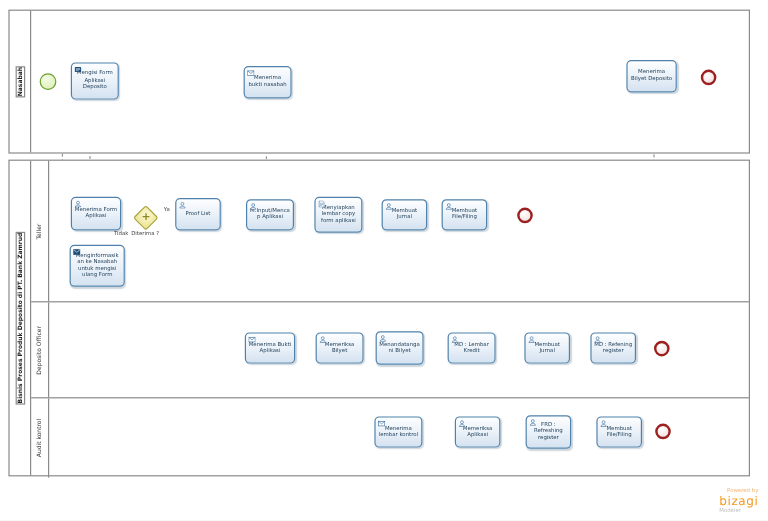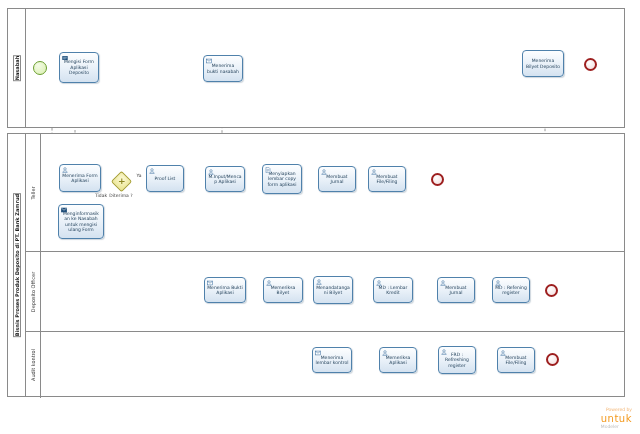--- a/index.html
+++ b/index.html
@@ -82,21 +82,21 @@
         <polyline points="58,212 52,212 52,76 57,76" fill="none" stroke="#8f8f8f" stroke-width="0.9" stroke-dasharray="2.6 2" marker-end="url(#oarr)"></polyline>
         <circle cx="222" cy="165" r="1.6" fill="#fff" stroke="#8f8f8f" stroke-width="0.8"></circle>
         <polyline points="222,165 222,84" fill="none" stroke="#8f8f8f" stroke-width="0.9" stroke-dasharray="2.6 2" marker-end="url(#oarr)"></polyline>
         <circle cx="330" cy="275" r="1.6" fill="#fff" stroke="#8f8f8f" stroke-width="0.8"></circle>
         <polyline points="330,275 330,240 545,240 545,79" fill="none" stroke="#8f8f8f" stroke-width="0.9" stroke-dasharray="2.6 2" marker-end="url(#oarr)"></polyline>
       </g>
   </svg>
 
   <div class="bizagi">
     <div class="pw">Powered by</div>
-    <div class="brand">untuk</div>
+    <div class="brand">bizagi</div>
     <div class="mod">Modeler</div>
   </div>
 <div class="pool" style="left: 7px; top: 8px; width: 618px; height: 120px;">
       <div class="pool-label-strip" style="width: 18px;">
         <div class="vlabel pool">Nasabah</div>
       </div>
     </div>
     <div class="pool" style="left: 7px; top: 133px; width: 618px; height: 264px;">
       <div class="pool-label-strip" style="width: 18px;">
         <div class="vlabel pool">Bisnis Proses Produk Deposito di PT. Bank Zamrud</div>

